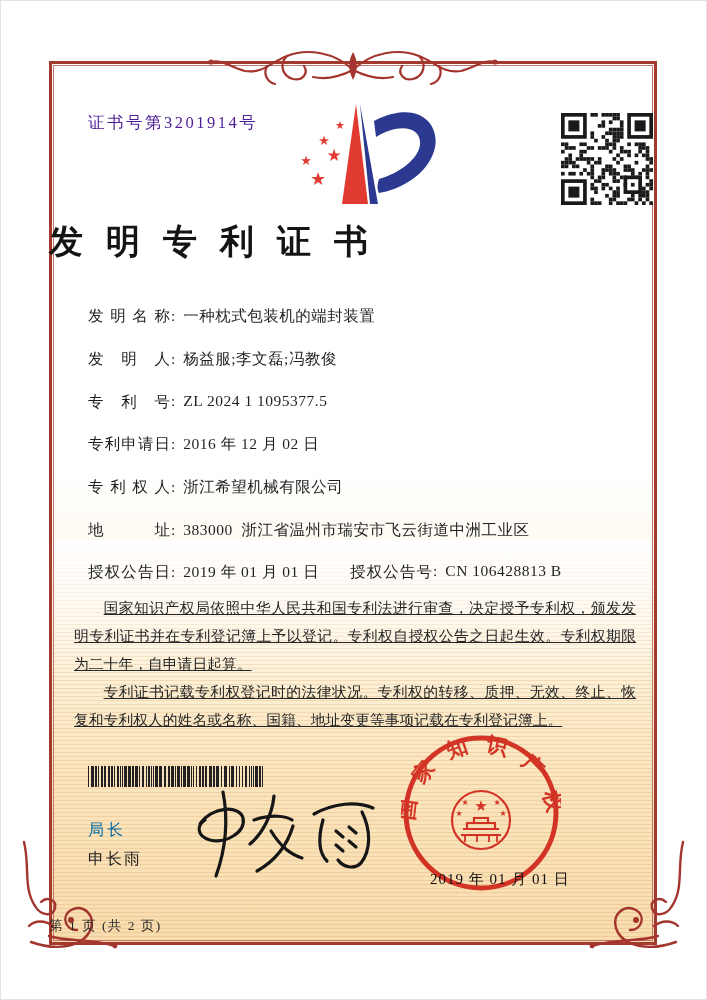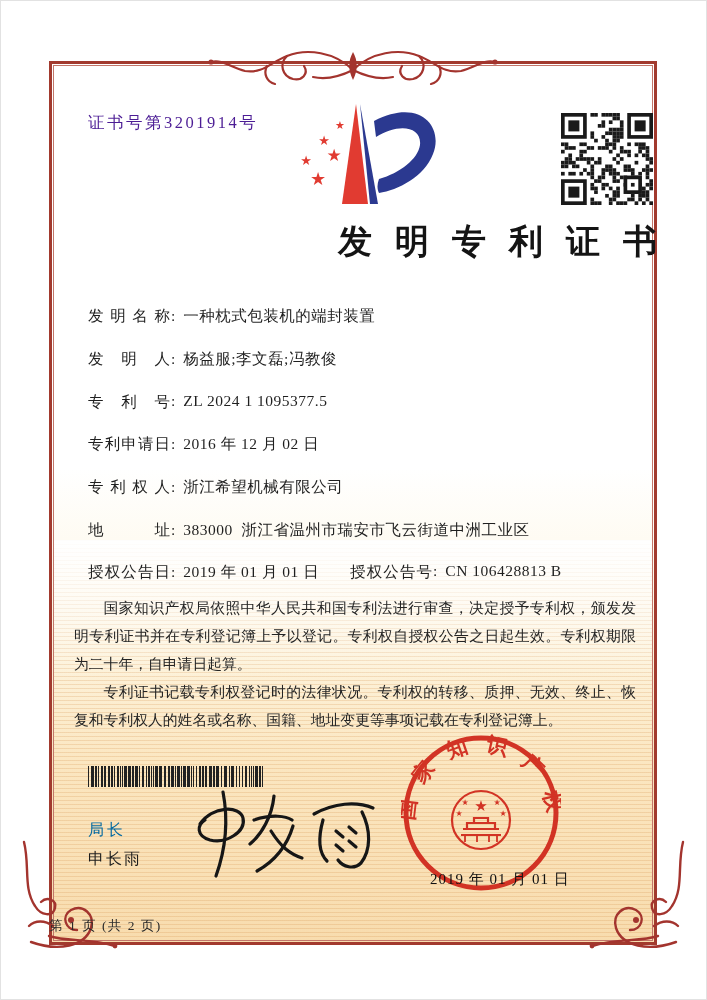--- a/index.html
+++ b/index.html
@@ -20,36 +20,36 @@
   .texture {
     position:absolute; left:2px; right:2px; bottom:2px; height:400px;
     background:
       linear-gradient(180deg, rgba(255,255,255,0.95) 0%, rgba(255,255,255,0) 35%),
       repeating-linear-gradient(180deg, rgba(208,137,66,0.22) 0 1px, rgba(255,255,255,0) 1px 4px);
   }
   
   .cert-no { position:absolute; left:88px; top:112px; font-size:16.5px; letter-spacing:2.5px; color:#4c1d95; }
   .logo { position:absolute; left:292px; top:101px; width:150px; height:106px; }
   .qr { position:absolute; left:561px; top:113px; width:92px; height:92px; }
-  .doc-title { position:absolute; left:49px; top:219px; width:608px; text-align:right; }
+  .doc-title { position:absolute; left:49px; top:219px; width:608px; text-align:left; }
   .doc-title span { font-size:34px; font-weight:bold; color:#141414; letter-spacing:23px; margin-right:-23px; }
   
   .fields { position:absolute; left:88px; top:306px; width:540px; font-size:15.5px; color:#1f1f1f; }
   .frow { position:absolute; left:0; width:100%; white-space:nowrap; }
   .frow:nth-child(1){top:0;} .frow:nth-child(2){top:43px;} .frow:nth-child(3){top:86px;}
   .frow:nth-child(4){top:128px;} .frow:nth-child(5){top:171px;} .frow:nth-child(6){top:214px;}
   .frow:nth-child(7){top:256px;}
   .flabel { display:inline-block; width:82px; text-align:justify; text-align-last:justify; vertical-align:top; }
   .fcolon { display:inline-block; margin:0 8px 0 1px; }
   .fvalue { white-space:pre-wrap; letter-spacing:0.5px; }
   .fpair2 { position:absolute; left:262px; top:0; }
   
   .body-text { position:absolute; left:74px; top:594px; width:562px; font-size:14.8px;
     line-height:28px; text-align:justify; color:#242424; }
-  .body-text p { text-indent:2em; }
+  .body-text p { text-indent:2em;text-decoration:underline; }
   
   .barcode { position:absolute; left:88px; top:766px; width:180px; height:21px; }
   .director-title { position:absolute; left:88px; top:820px; font-size:16px; letter-spacing:3px; color:#0369a1; }
   .director-name  { position:absolute; left:88px; top:849px; font-size:16px; letter-spacing:2px; color:#1c1c1c; }
   .signature { position:absolute; left:186px; top:786px; width:195px; height:98px; }
   .seal { position:absolute; left:401px; top:732px; width:160px; height:160px; opacity:0.94; }
   .seal-date { position:absolute; left:430px; top:870px; font-size:15px; color:#111; letter-spacing:1px; }
   .footer { position:absolute; left:49px; top:917px; width:608px; text-align:left;
     font-size:13.5px; letter-spacing:1.5px; color:#2a2a2a; }
   

